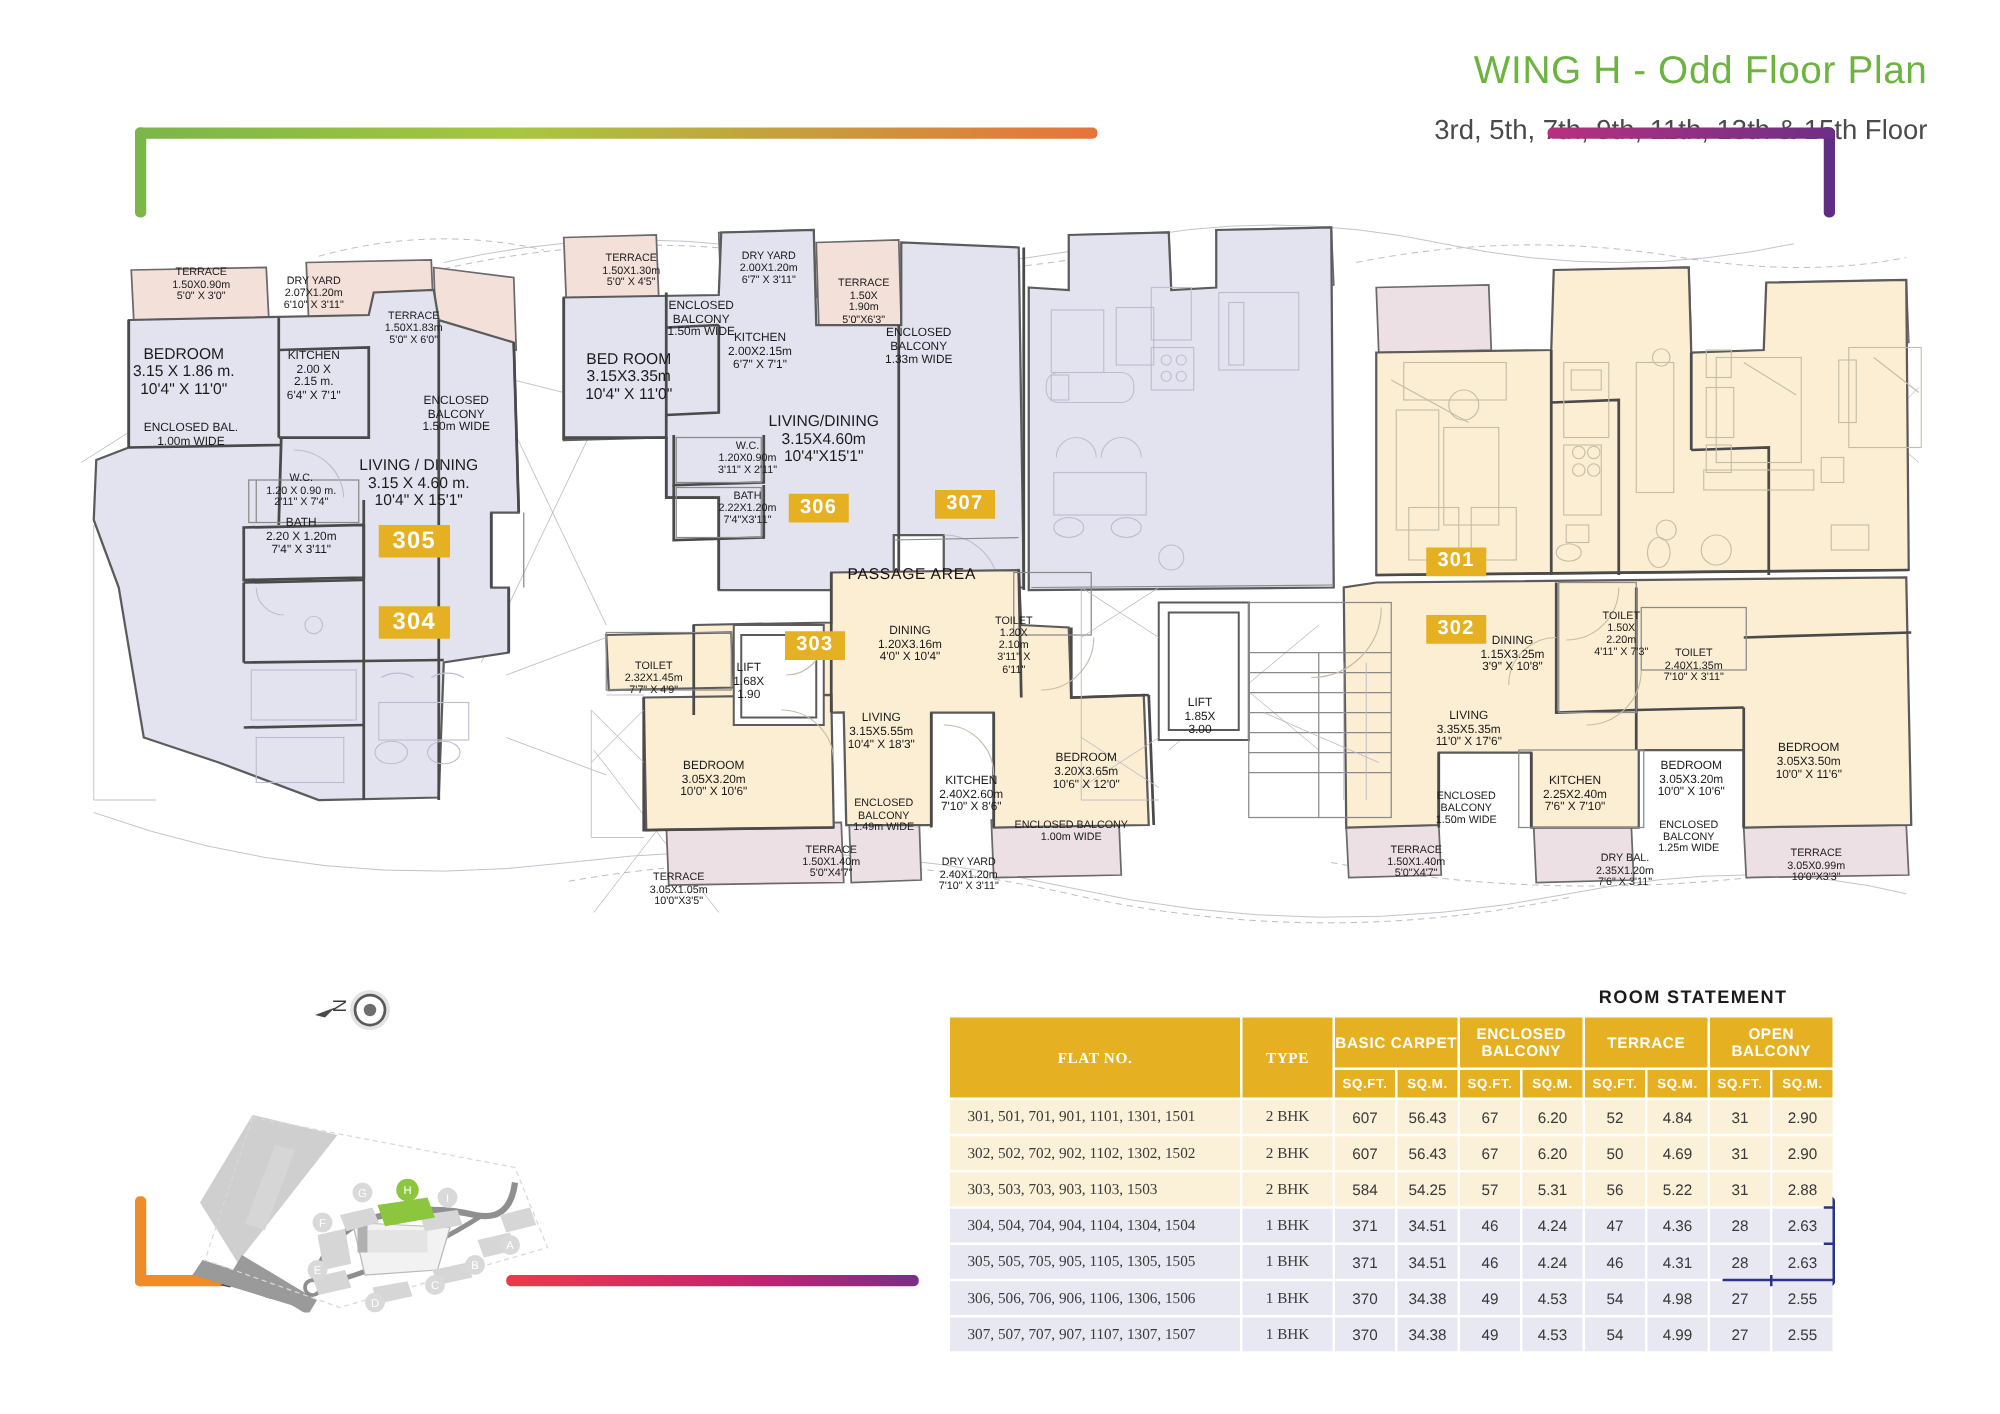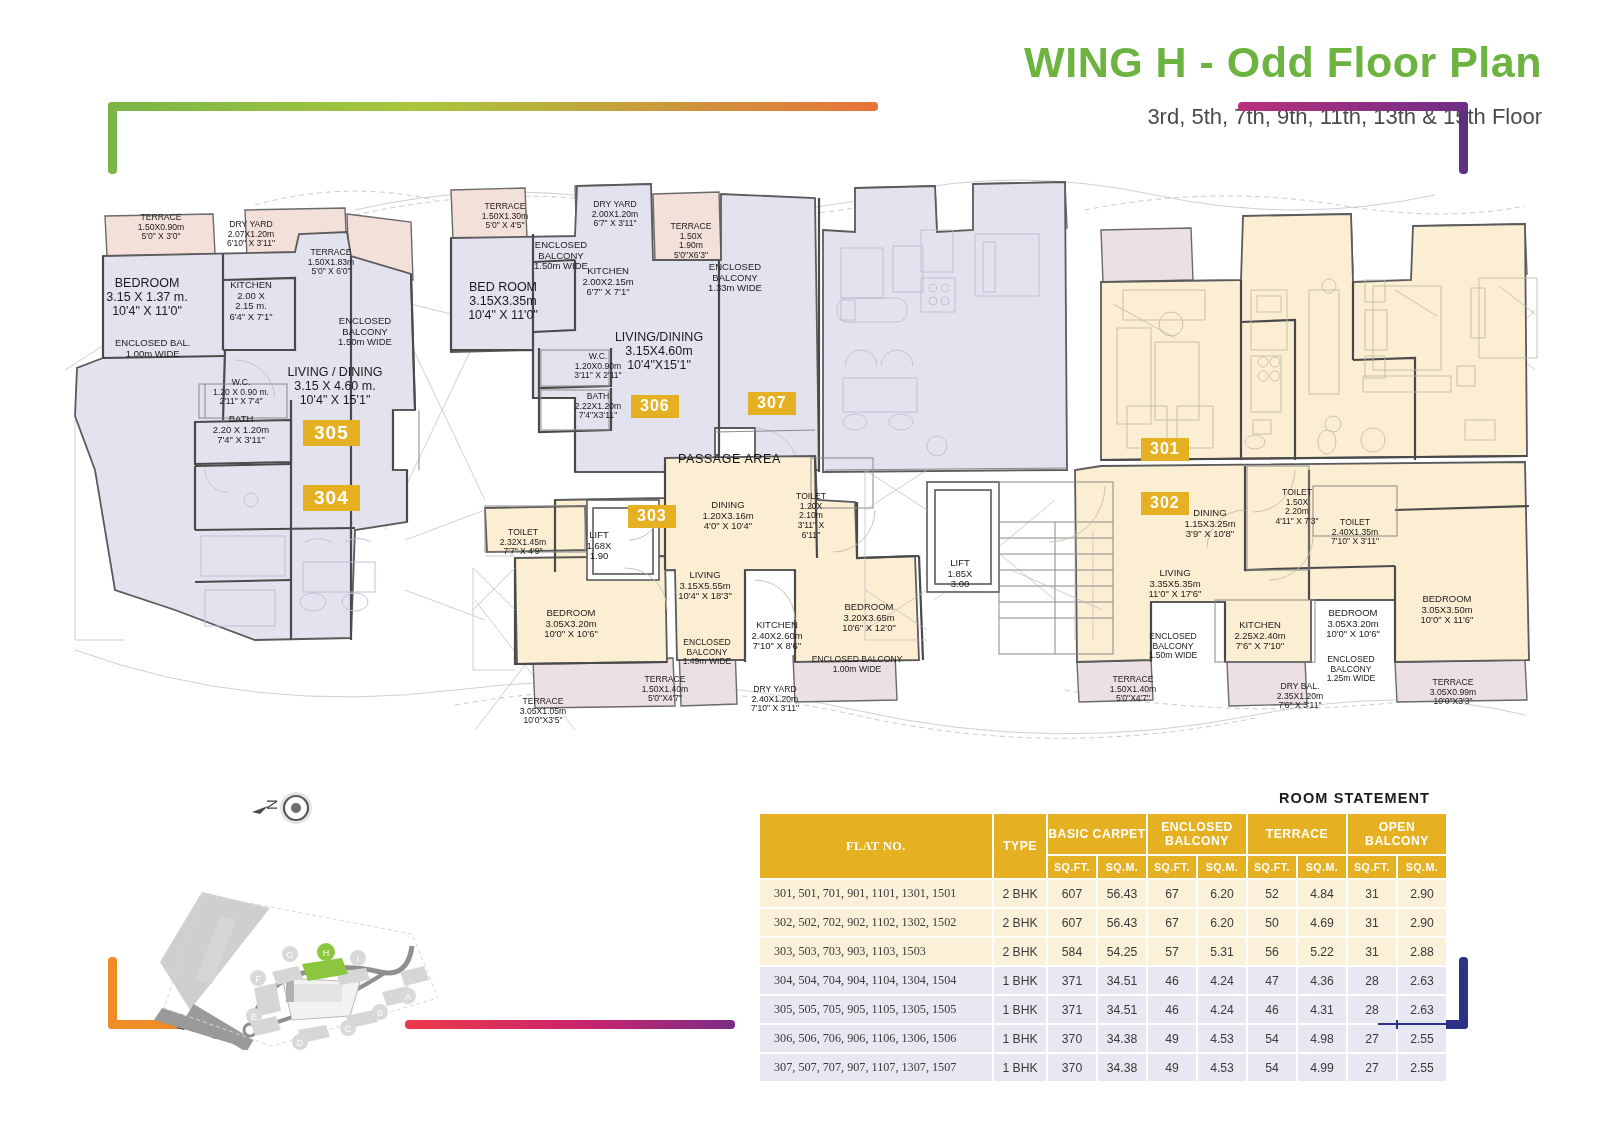--- a/index.html
+++ b/index.html
@@ -1,21 +1,21 @@
 <!DOCTYPE html>
 <html><head>
 <meta charset="utf-8">
 <style>
   html,body{margin:0;padding:0;background:#ffffff;}
   body{width:1600px;height:1131px;position:relative;overflow:hidden;
        font-family:"Liberation Sans","DejaVu Sans",sans-serif;color:#333;}
 
   
   #title-wrap{position:absolute;right:58px;top:38px;text-align:right;}
-  #main-title{font-size:43px;color:#6cb33f;font-weight:700;letter-spacing:.5px;white-space:nowrap;}
+  #main-title{font-size:31px;color:#6cb33f;font-weight:400;letter-spacing:.5px;white-space:nowrap;}
   #sub-title{font-size:22px;color:#4a4a4a;margin-top:17px;white-space:nowrap;}
 
   
   .frame-seg{position:absolute;}
   #frame-tl{left:108px;top:102px;width:9px;height:72px;background:#7ab648;border-radius:4px;}
   #frame-top-left-h{left:108px;top:102px;height:9px;width:770px;
       background:linear-gradient(90deg,#7ab648 0%,#a8c63e 40%,#e8733a 100%);border-radius:4px;}
   #frame-tr{right:132px;top:102px;width:9px;height:72px;background:#5f2d82;border-radius:4px;}
   #frame-top-right-h{right:132px;top:102px;height:9px;width:230px;
       background:linear-gradient(90deg,#b8307f 0%,#6d2f86 100%);border-radius:4px;}
@@ -60,21 +60,21 @@
   #area-table{position:absolute;left:758px;top:812px;border-collapse:separate;border-spacing:2px;}
   #area-table th,#area-table td{font-size:12.2px;color:#3a3a3a;padding:0;}
   #area-table thead th{background:#e5b122;color:#ffffff;font-weight:bold;
       text-align:center;letter-spacing:.5px;line-height:1.15;}
   #area-table thead th.grp{height:40px;}
   #area-table thead th.unit{height:22px;font-size:10.6px;}
   #area-table tbody td{height:27px;text-align:center;}
   #area-table tbody td.flat{text-align:left;padding-left:14px;white-space:nowrap;margin-top:23px;}
   tr.rt2 td{background:#fbf0d8;}
   tr.rt1 td{background:#e8e8f2;}
-  .c-flat{width:218px;font-family:Liberation Serif, serif;} .c-type{width:52px;} .c-num{width:48px;}
+  .c-flat{width:218px;font-family:Liberation Serif, serif;} .c-type{width:72px;font-family:Liberation Serif, serif;} .c-num{width:48px;}
 </style>
 </head>
 <body>
 
 <div id="title-wrap">
   <div id="main-title">WING H -  Odd Floor Plan</div>
   <div id="sub-title">3rd, 5th, 7th, 9th, 11th, 13th &amp; 15th Floor</div>
 </div>
 
 <div class="frame-seg" id="frame-tl"></div>
@@ -381,21 +381,21 @@
         <span class="l1">2.07X1.20m</span>
         <span class="l1">6'10" X 3'11"</span>
       </div>
       <div class="lbl xs" style="left: 276px; top: 78px; transform: translateX(-50%);">
         <span class="l1">TERRACE</span>
         <span class="l1">1.50X1.83m</span>
         <span class="l1">5'0" X 6'0"</span>
       </div>
       <div class="lbl big" style="left: 92px; top: 106px; transform: translateX(-50%);">
         <span class="l1">BEDROOM</span>
-        <span class="l1">3.15 X 1.37 m.</span>
+        <span class="l1">3.15 X 1.86 m.</span>
         <span class="l1">10'4" X 11'0"</span>
       </div>
       <div class="lbl sm" style="left: 196px; top: 110px; transform: translateX(-50%);">
         <span class="l1">KITCHEN</span>
         <span class="l1">2.00 X</span>
         <span class="l1">2.15 m.</span>
         <span class="l1">6'4" X 7'1"</span>
       </div>
       <div class="lbl sm" style="left: 60px; top: 168px; text-align: center;">
         <span class="l1">ENCLOSED BAL.</span>

